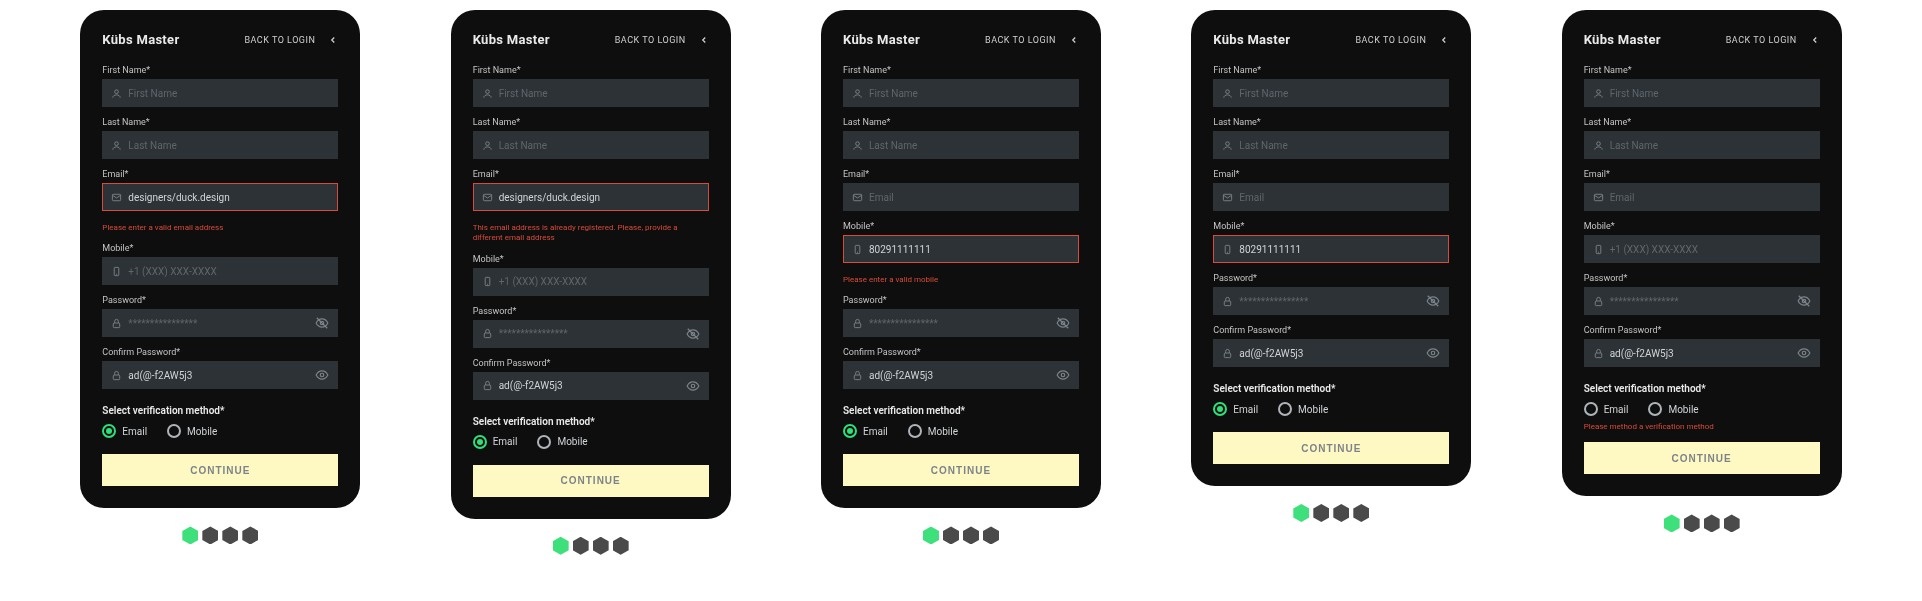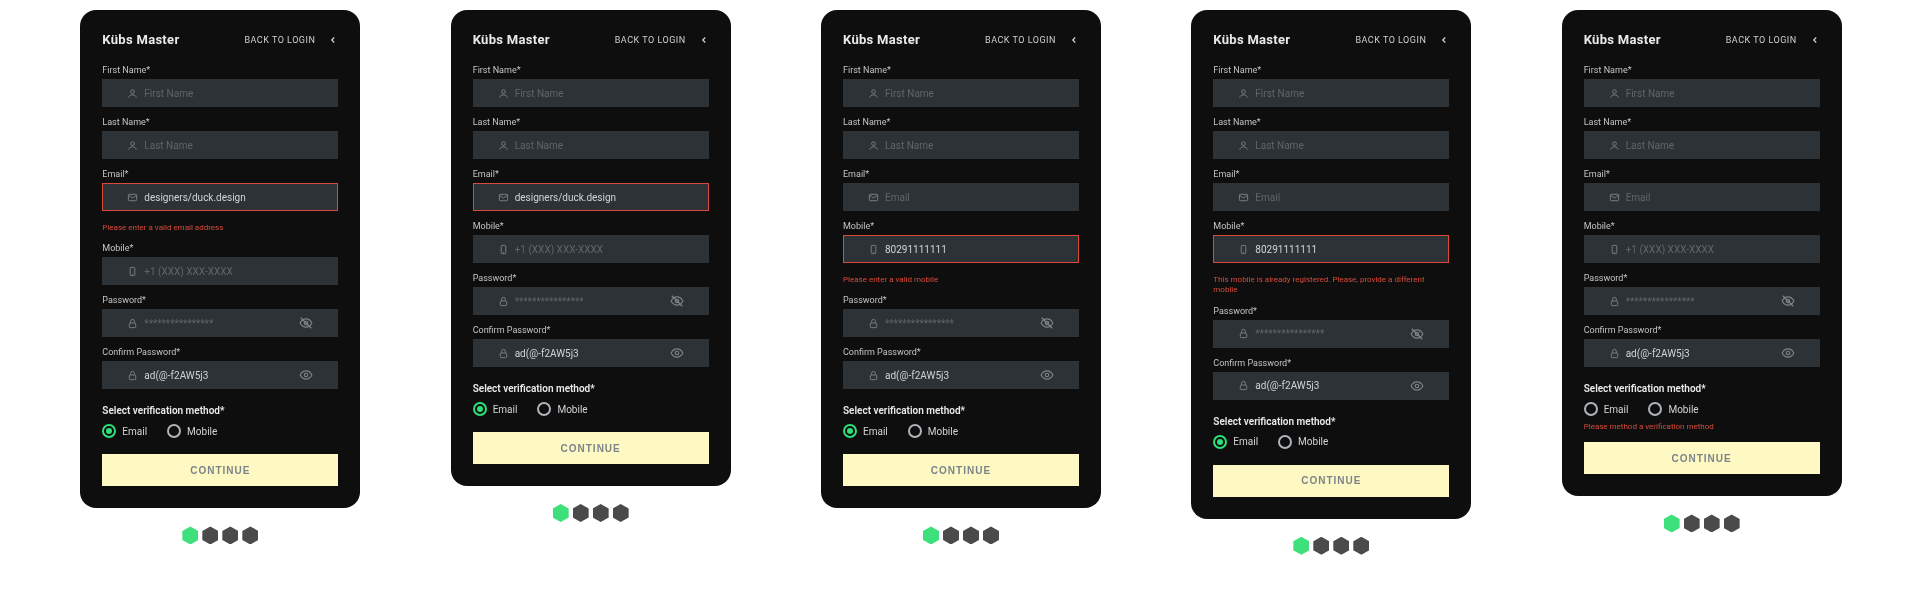--- a/index.html
+++ b/index.html
@@ -17,21 +17,21 @@
     padding: 10px 10px 0 10px;
     gap: 20px;
   }
   .card-wrap {
     display: flex;
     flex-direction: column;
     align-items: center;
   }
   .card {
     background: #0e0e0e;
-    border-radius: 16px;
+    border-radius: 24px;
     width: 280px;
     padding: 22px;
     color: #cfcfcf;
     position: relative;
   }
   .card-header {
     display: flex;
     justify-content: space-between;
     align-items: center;
     margin-bottom: 18px;
@@ -56,21 +56,21 @@
     color: #c4c4c4;
     margin-bottom: 4px;
     margin-top: 10px;
     display: block;
   }
   .input-row {
     background: #2d3236;
     height: 28px;
     display: flex;
     align-items: center;
-    padding: 0 24px;
+    padding: 0 8px;
     border: 1px solid #2d3236;
     position: relative;
   }
   .input-row.error {
     border: 1px solid #d84b3a;
   }
   .input-icon {
     color: #7c848a;
     flex-shrink: 0;
     margin-right: 6px;
@@ -334,20 +334,21 @@
       <span class="field-label">Email*</span>
       <div class="input-row error">
         <span class="input-icon">
             <svg width="11" height="11" viewBox="0 0 24 24" fill="none" stroke="currentColor" stroke-width="2">
               <rect x="3" y="5" width="18" height="14" rx="2"></rect>
               <path d="M3 7l9 6 9-6"></path>
             </svg>
           </span>
         <span class="input-text filled">designers/duck.design</span>
       </div>
+      <span class="error-text">This email address is already registered. Please, provide a different email address</span>
 
       <span class="field-label">Mobile*</span>
       <div class="input-row ">
         <span class="input-icon">
             <svg width="11" height="11" viewBox="0 0 24 24" fill="none" stroke="currentColor" stroke-width="2">
               <rect x="7" y="3" width="10" height="18" rx="2"></rect>
               <line x1="11" y1="18" x2="13" y2="18"></line>
             </svg>
           </span>
         <span class="input-text ">+1 (XXX) XXX-XXXX</span>
@@ -580,21 +581,20 @@
       <span class="field-label">Mobile*</span>
       <div class="input-row error">
         <span class="input-icon">
             <svg width="11" height="11" viewBox="0 0 24 24" fill="none" stroke="currentColor" stroke-width="2">
               <rect x="7" y="3" width="10" height="18" rx="2"></rect>
               <line x1="11" y1="18" x2="13" y2="18"></line>
             </svg>
           </span>
         <span class="input-text filled">80291111111</span>
       </div>
-      <span class="error-text">This mobile is already registered. Please, provide a different mobile</span>
 
       <span class="field-label">Password*</span>
       <div class="input-row">
         <span class="input-icon">
             <svg width="11" height="11" viewBox="0 0 24 24" fill="none" stroke="currentColor" stroke-width="2">
               <rect x="5" y="11" width="14" height="10" rx="2"></rect>
               <path d="M8 11V7a4 4 0 018 0v4"></path>
             </svg>
           </span>
         <span class="input-text">****************</span>

